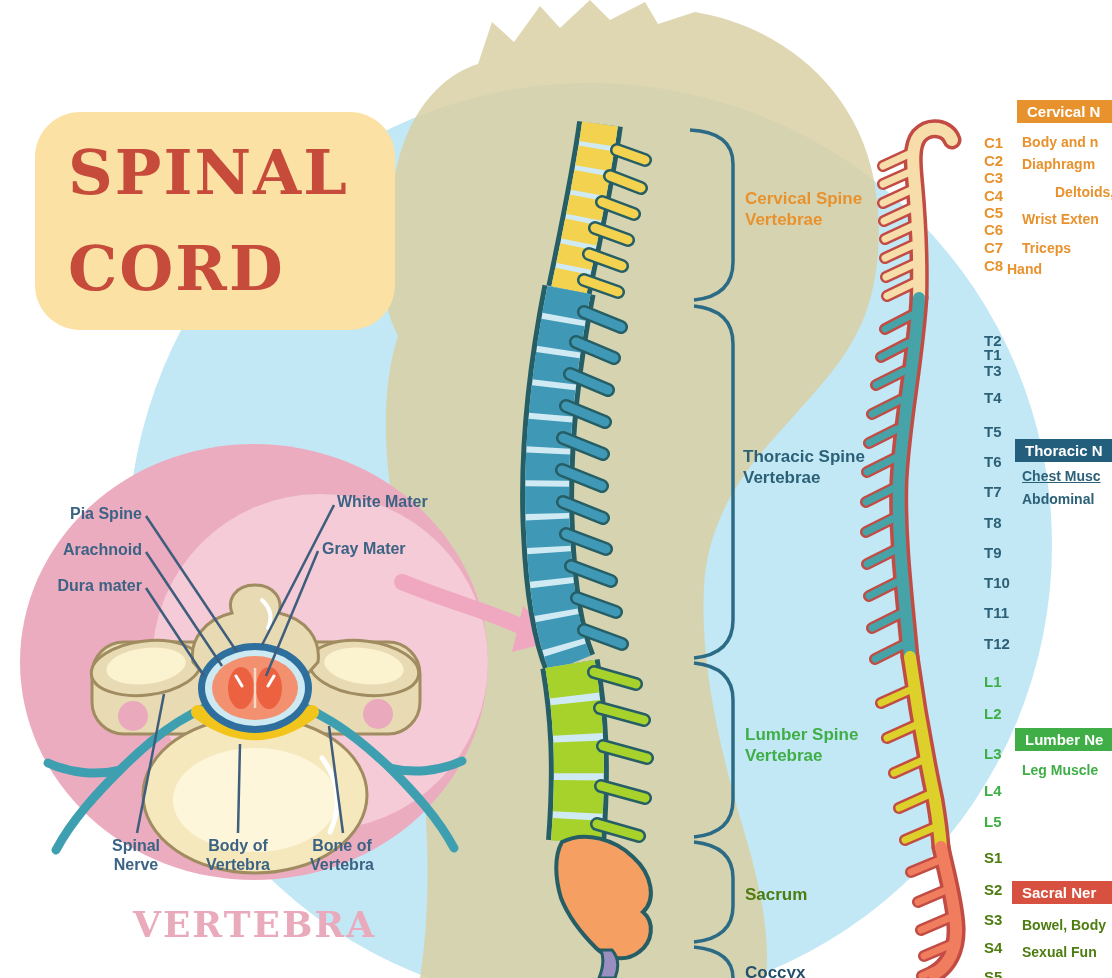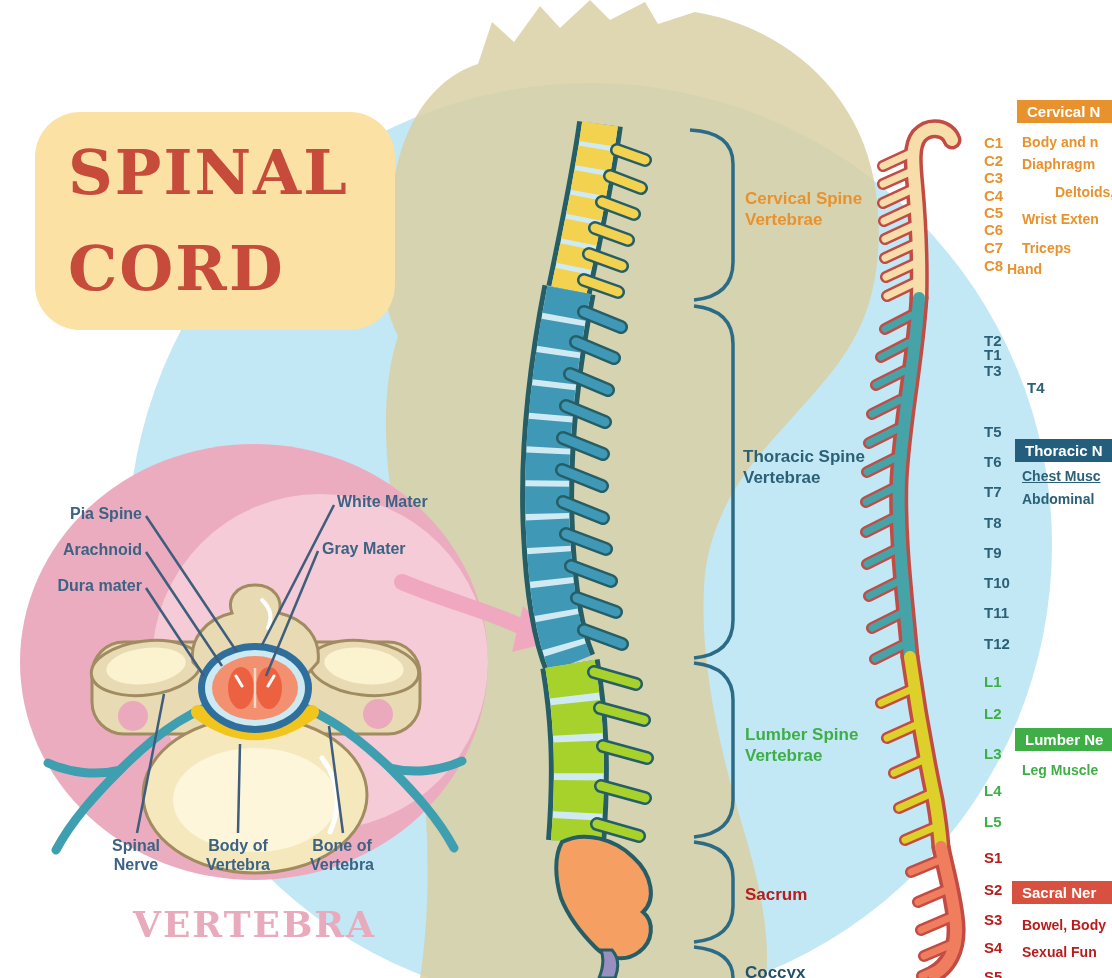--- a/index.html
+++ b/index.html
@@ -1,21 +1,21 @@
 <!DOCTYPE html>
 <html><head>
 <meta charset="utf-8">
 <style>
   html,body{margin:0;padding:0;background:#888;}
   #canvas{position:relative;width:1112px;height:978px;background:#ffffff;overflow:hidden;
           font-family:"Liberation Sans",sans-serif;}
   #art{position:absolute;left:0;top:0;}
   .lbl{position:absolute;font-weight:bold;white-space:nowrap;line-height:1.25;}
   .s14{font-size:14px}.s15{font-size:15px}.s16{font-size:16px}.s17{font-size:17px}
-  .or{color:#e8922d}.tb{color:#2c6077}.gr{color:#3fae47}.rd{color:#b91c1c}
+  .or{color:#e8922d}.tb{color:#2c6077}.gr{color:#3fae47}.rd{color:#4d7c0f}
   .nv{color:#3c6384}.cx{color:#23506b}
   .hdr{position:absolute;color:#ffffff;font-weight:bold;font-size:15px;
        padding:3px 0 3px 10px;width:110px;white-space:nowrap;}
   .hdr.or-bg{background:#e8922d}.hdr.tb-bg{background:#235e7d}
   .hdr.gr-bg{background:#3fae47}.hdr.rd-bg{background:#d8503f}
   .titlebox{position:absolute;left:35px;top:112px;width:360px;height:218px;
             border-radius:45px;background:#fbe2a4;}
   .titletext{position:absolute;left:68px;color:#c64b3b;font-family:"DejaVu Serif",serif;
              font-weight:bold;font-size:62px;letter-spacing:2px;line-height:1;}
   .caption{position:absolute;left:133px;top:903px;color:#e9aabc;font-family:"DejaVu Serif",serif;
@@ -224,21 +224,21 @@
   <div class="lbl s14 or" style="left:1022px;top:134px;">Body and n</div>
   <div class="lbl s14 or" style="left:1022px;top:156px;">Diaphragm</div>
   <div class="lbl s14 or" style="left:1022px;top:184px;margin-left:33px;">Deltoids, Bi</div>
   <div class="lbl s14 or" style="left:1022px;top:211px;">Wrist Exten</div>
   <div class="lbl s14 or" style="left:1022px;top:240px;">Triceps</div>
   <div class="lbl s14 or" style="left:1007px;top:261px;">Hand</div>
 
   <div class="lbl s15 tb" style="left:984px;top:302px;margin-top:44px;">T1</div>
   <div class="lbl s15 tb" style="left:984px;top:332px;">T2</div>
   <div class="lbl s15 tb" style="left:984px;top:362px;">T3</div>
-  <div class="lbl s15 tb" style="left:984px;top:379px;margin-left:43px;">T4</div>
+  <div class="lbl s15 tb" style="left:984px;top:389px;">T4</div>
   <div class="lbl s15 tb" style="left:984px;top:423px;">T5</div>
   <div class="lbl s15 tb" style="left:984px;top:453px;">T6</div>
   <div class="lbl s15 tb" style="left:984px;top:483px;">T7</div>
   <div class="lbl s15 tb" style="left:984px;top:514px;">T8</div>
   <div class="lbl s15 tb" style="left:984px;top:544px;">T9</div>
   <div class="lbl s15 tb" style="left:984px;top:574px;">T10</div>
   <div class="lbl s15 tb" style="left:984px;top:604px;">T11</div>
   <div class="lbl s15 tb" style="left:984px;top:635px;">T12</div>
 
   <div class="lbl s14 tb" style="left:1022px;top:468px;text-decoration:underline;">Chest Musc</div>

